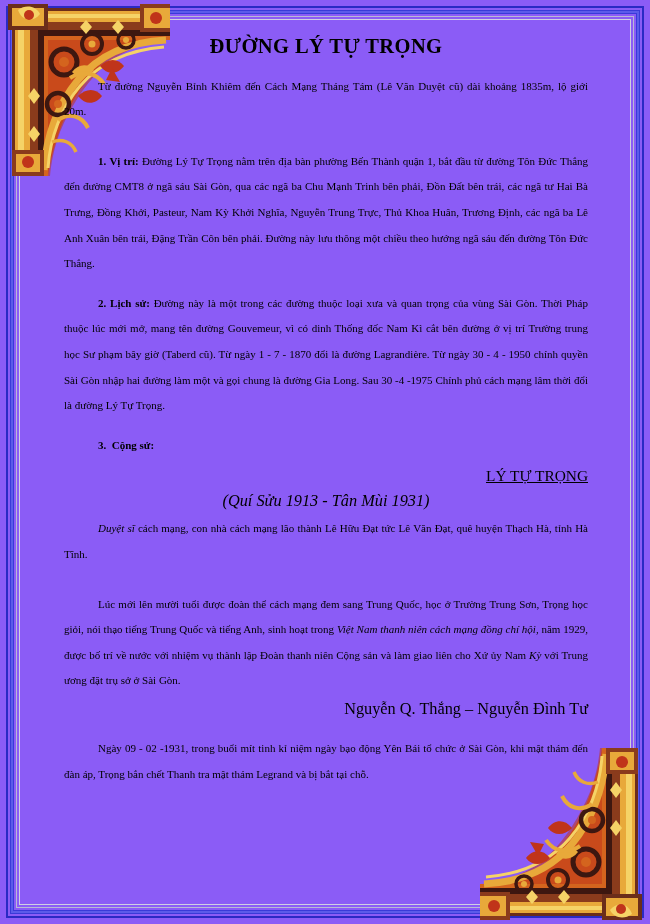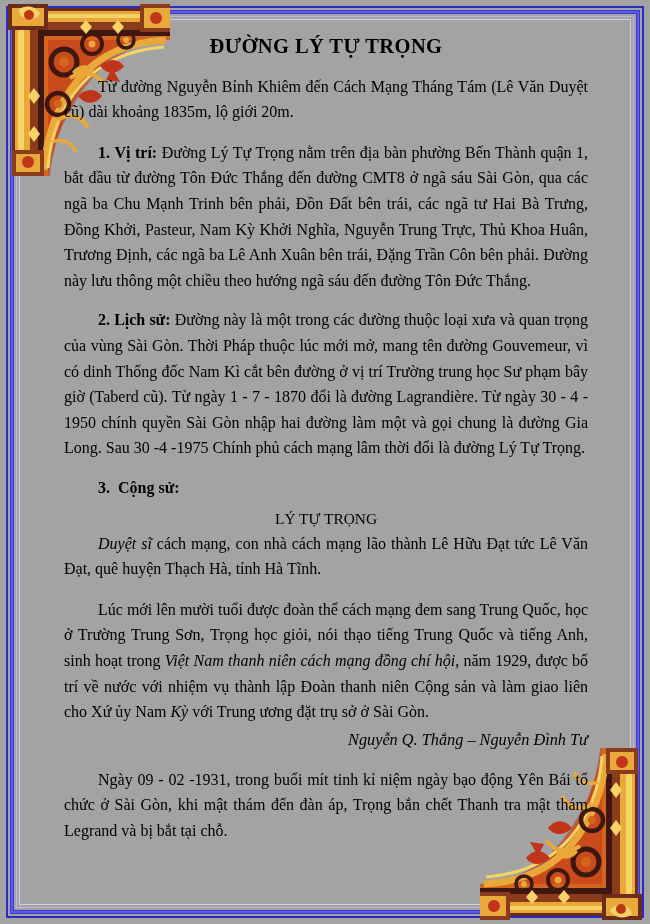--- a/index.html
+++ b/index.html
@@ -7,21 +7,21 @@
     padding: 0;
     background: #ffffff;
   }
   body {
     font-family: "Liberation Serif", "DejaVu Serif", serif;
   }
   .page {
     position: relative;
     width: 650px;
     height: 924px;
-    background: #a3a3a3;
+    background: #8b5cf6;
     overflow: hidden;
     box-sizing: border-box;
   }
 
   
   .frame-outer {
     position: absolute;
     left: 6px; top: 6px; right: 6px; bottom: 6px;
     border: 2px solid #2a2ac4;
     box-sizing: border-box;
@@ -75,49 +75,49 @@
   .doc-title {
     text-align: center;
     font-weight: bold;
     font-size: 20.5px;
     letter-spacing: 0.4px;
     margin: 0 0 14px 0;
     line-height: 1.25;
   }
   p.para {
     margin: 0 0 0.5px 0;
-    font-size: 16px;
+    font-size: 11px;
     line-height: 25.6px;
     text-align: justify;
     text-indent: 34px;
     text-justify: inter-word;
   }
   p.gap { margin-top: 14px; }
-  p.gap-sm { margin-top: 15px; }
+  p.gap-sm { margin-top: 24px; }
   .bold { font-weight: bold; }
   .ital { font-style: italic; }
   .name-heading {
-    text-align: center;
+    text-align: right;
     text-indent: 0;
     font-size: 15.4px;
     line-height: 24px;
     margin: 6px 0 0 0;
+    text-decoration: underline;
   }
   .dates-line {
     text-align: center;
     text-indent: 0;
     font-style: italic;
     font-size: 16.3px;
     line-height: 26px;
     margin: 0 0 2px 0;
   }
   .attribution {
     text-align: right;
     text-indent: 0;
-    font-style: italic;
     font-size: 16.3px;
     line-height: 26px;
     margin: 2px 0 0 0;
   }
   .section-num { font-weight: bold; }
 </style>
 </head>
 <body>
 
 <div class="page">
@@ -243,20 +243,21 @@
     <p class="para gap">
       <span class="section-num">2.</span><span>&nbsp;</span><span class="bold">Lịch sử:</span><span>&nbsp;</span><span>Đường này là một trong các đường thuộc loại xưa và quan trọng của vùng Sài Gòn. Thời Pháp thuộc lúc mới mở, mang tên đường Gouvemeur, vì có dinh Thống đốc Nam Kì cắt bên đường ở vị trí Trường trung học Sư phạm bây giờ (Taberd cũ). Từ ngày 1 - 7 - 1870 đổi là đường Lagrandière. Từ ngày 30 - 4 - 1950 chính quyền Sài Gòn nhập hai đường làm một và gọi chung là đường Gia Long. Sau 30 -4 -1975 Chính phủ cách mạng lâm thời đổi là đường Lý Tự Trọng.</span>
     </p>
 
     <p class="para gap">
       <span class="section-num">3.</span><span>&nbsp;&nbsp;</span><span class="bold">Cộng sử:</span>
     </p>
 
     <p class="name-heading">LÝ TỰ TRỌNG</p>
 
+    <p class="dates-line">(Quí Sửu 1913 - Tân Mùi 1931)</p>
 
     <p class="para">
       <span class="ital">Duyệt sĩ</span><span> cách mạng, con nhà cách mạng lão thành Lê Hữu Đạt tức Lê Văn Đạt, quê huyện Thạch Hà, tỉnh Hà Tĩnh.</span>
     </p>
 
     <p class="para gap-sm">
       <span>Lúc mới lên mười tuổi được đoàn thể cách mạng đem sang Trung Quốc, học ở Trường Trung Sơn, Trọng học giỏi, nói thạo tiếng Trung Quốc và tiếng Anh, sinh hoạt trong </span><span class="ital">Việt Nam thanh niên cách mạng đồng chí hội</span><span>, năm 1929, được bố trí về nước với nhiệm vụ thành lập Đoàn thanh niên Cộng sản và làm giao liên cho Xứ ủy Nam </span><span class="ital">Kỳ</span><span> với Trung ương đặt trụ sở ở Sài Gòn.</span>
     </p>
 
     <p class="attribution">Nguyễn Q. Thắng – Nguyễn Đình Tư</p>

